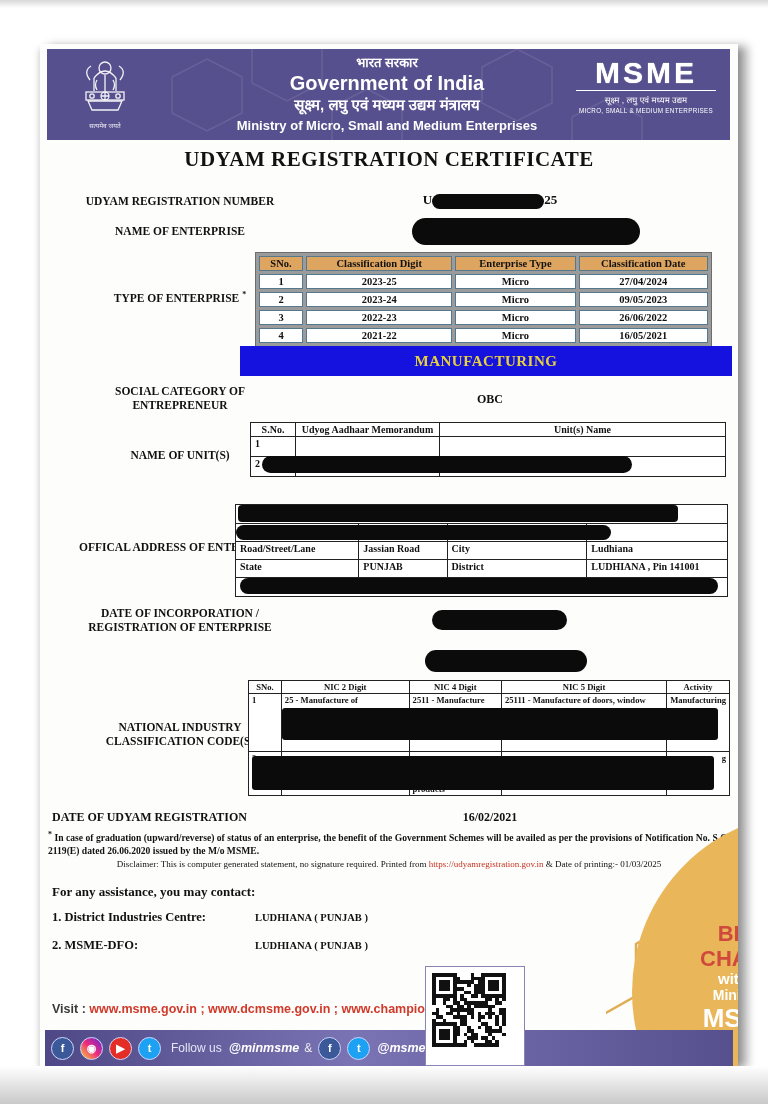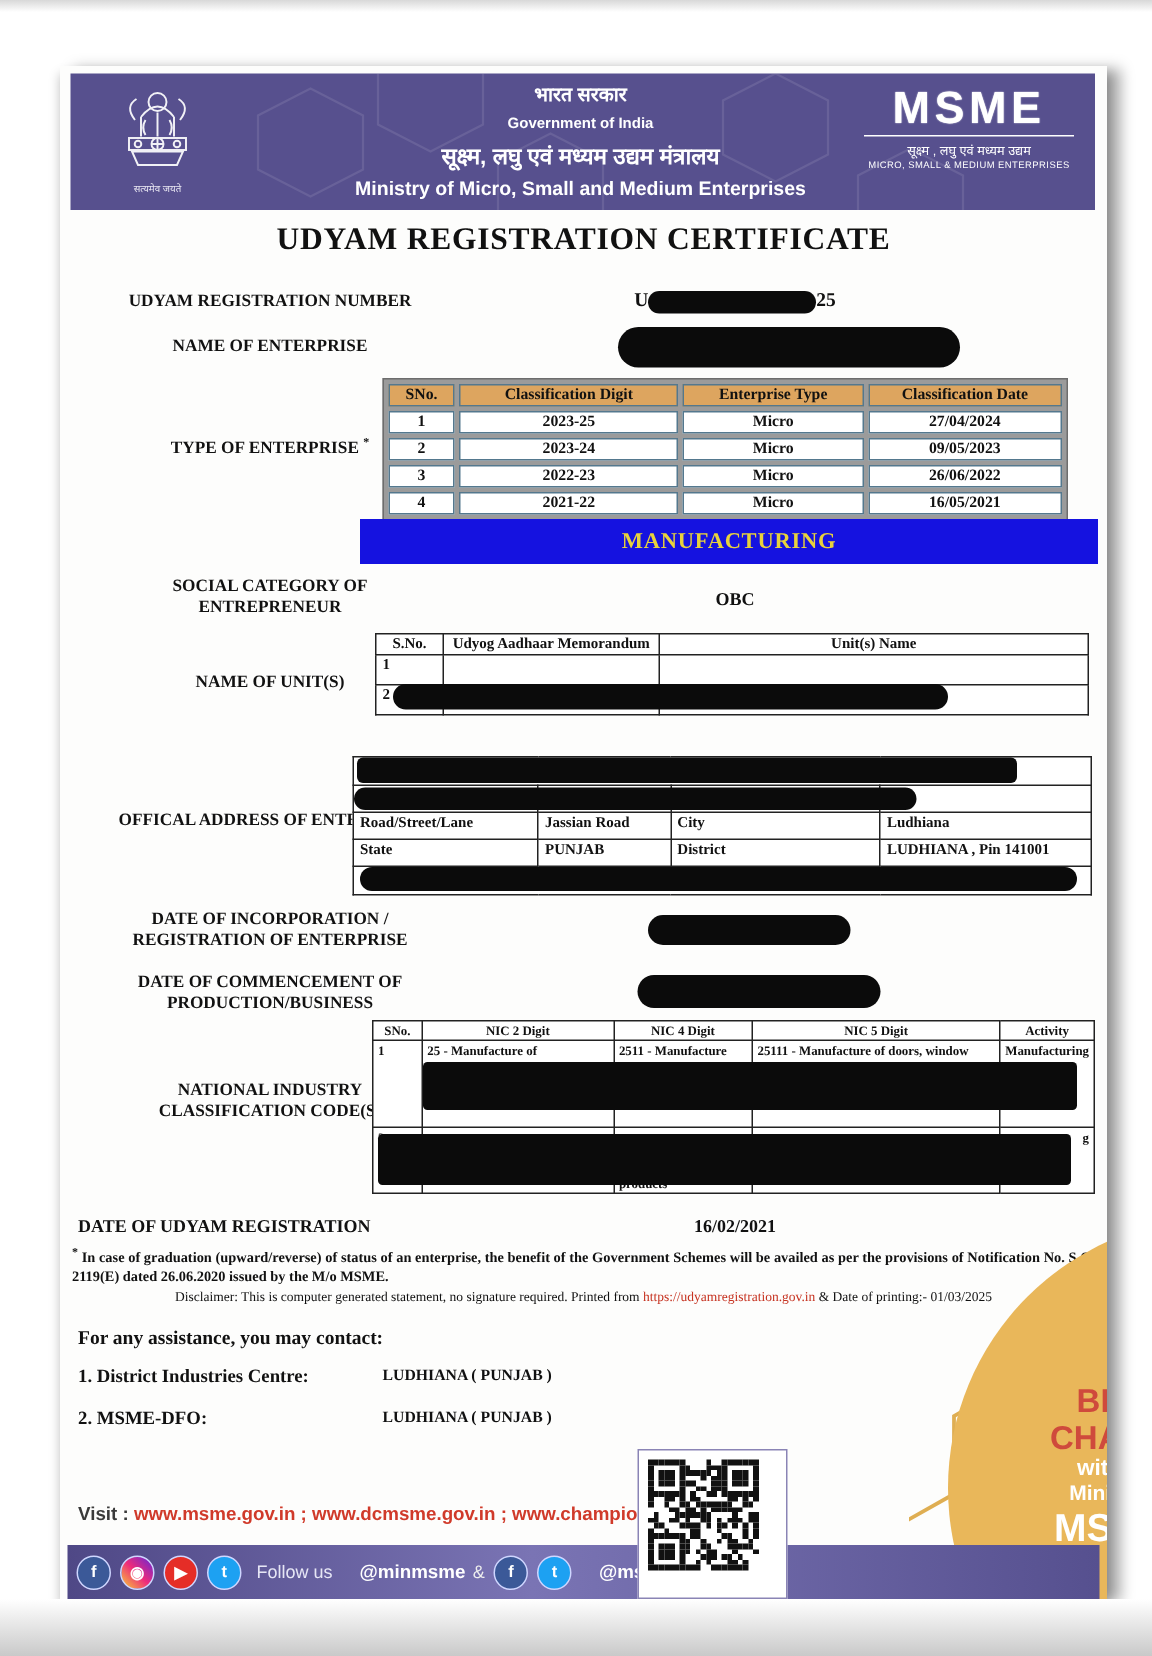--- a/index.html
+++ b/index.html
@@ -11,21 +11,21 @@
                 background:linear-gradient(#ffffff,#c9c9c9);}
   .page{position:absolute;left:40px;top:44px;width:698px;height:1022px;background:#fdfdfc;
         box-shadow:9px 2px 9px rgba(0,0,0,.35),0 5px 7px rgba(0,0,0,.25);overflow:hidden;}
 
   
   .banner{position:absolute;left:7px;top:5px;width:683px;height:91px;background:#57508e;overflow:hidden;}
   .banner svg.hexes{position:absolute;left:0;top:0;}
   .banner-center{position:absolute;left:120px;top:4px;width:440px;text-align:center;color:#fff;
                  font-family:"Liberation Sans",sans-serif;font-weight:bold;}
   .bc-hi1{font-size:13px;line-height:20px;}
-  .bc-en1{font-size:10px;line-height:20px;}
+  .bc-en1{font-size:20px;line-height:20px;}
   .bc-hi2{font-size:15px;line-height:23px;}
   .bc-en2{font-size:13px;line-height:20px;}
   .emblem{position:absolute;left:28px;top:6px;width:60px;height:80px;}
   .emblem-motto{position:absolute;left:18px;top:72px;width:80px;text-align:center;color:#e8e6f2;
                 font-size:6.5px;font-family:"Liberation Sans",sans-serif;}
   .msme-logo{position:absolute;right:14px;top:8px;width:140px;text-align:center;color:#fff;
              font-family:"Liberation Sans",sans-serif;}
   .logo-text{font-weight:bold;font-size:30px;letter-spacing:3px;line-height:32px;
              text-shadow:0 0 1px #fff;}
   .logo-hi{font-size:8.5px;border-top:1.5px solid #fff;padding-top:3px;margin-top:1px;}
@@ -92,21 +92,21 @@
         background:linear-gradient(90deg,#4f4886,#7a74b4 45%,#56508f);
         display:flex;align-items:center;font-family:"Liberation Sans",sans-serif;color:#eee;}
   .soc{width:21px;height:21px;border-radius:50%;margin-left:6px;display:inline-flex;
        align-items:center;justify-content:center;color:#fff;font-size:11px;font-weight:bold;
        border:1.5px solid #cfd6ff;flex:0 0 auto;}
   .soc-fb{background:#3b5998;}
   .soc-ig{background:linear-gradient(45deg,#f9ce34,#ee2a7b,#6228d7);}
   .soc-yt{background:#e52d27;}
   .soc-tw{background:#1da1f2;}
   .follow-txt{margin-left:10px;font-size:12px;color:#e6e6f5;}
-  .handle{font-size:12.5px;font-weight:bold;color:#fff;margin-left:18px;}
+  .handle{font-size:12.5px;font-weight:bold;color:#fff;margin-left:7px;font-style:italic;}
   .amp{margin-left:5px;font-size:12px;}
 
   .qr-box{position:absolute;left:385px;top:922px;width:98px;height:98px;background:#fff;
           border:1px solid #8a84b5;}
   .qr{position:absolute;left:6px;top:6px;width:73.5px;height:73.5px;display:grid;
       grid-template-columns:repeat(21,3.5px);grid-template-rows:repeat(21,3.5px);}
   .qr .m{background:#111;}
 
   .sup{vertical-align:super;font-size:8px;}
 </style>
@@ -267,24 +267,20 @@
   <div class="redact-abs" style="left:198px;top:461px;width:440px;height:17px;border-radius:4px;"></div>
   <div class="redact-abs" style="left:196px;top:481px;width:375px;height:15px;"></div>
   <div class="redact-abs" style="left:200px;top:534px;width:478px;height:16px;"></div>
 
   <div class="lbl" style="left:0;top:562px;width:280px;">
     <span>DATE OF INCORPORATION /</span><br>
     <span>REGISTRATION OF ENTERPRISE</span>
   </div>
   <div class="redact-abs" style="left:392px;top:566px;width:135px;height:20px;border-radius:10px;"></div>
 
-  <div class="lbl" style="left:0;top:604px;width:280px;">
-    <span>DATE OF COMMENCEMENT OF</span><br>
-    <span>PRODUCTION/BUSINESS</span>
-  </div>
   <div class="redact-abs" style="left:385px;top:606px;width:162px;height:22px;border-radius:11px;"></div>
 
   <div class="lbl" style="left:0;top:676px;width:280px;">
     <span>NATIONAL INDUSTRY</span><br>
     <span>CLASSIFICATION CODE(S)</span>
   </div>
   <table class="btable nic-table">
     <tbody>
         <tr>
       <th style="width:26px;">SNo.</th>

